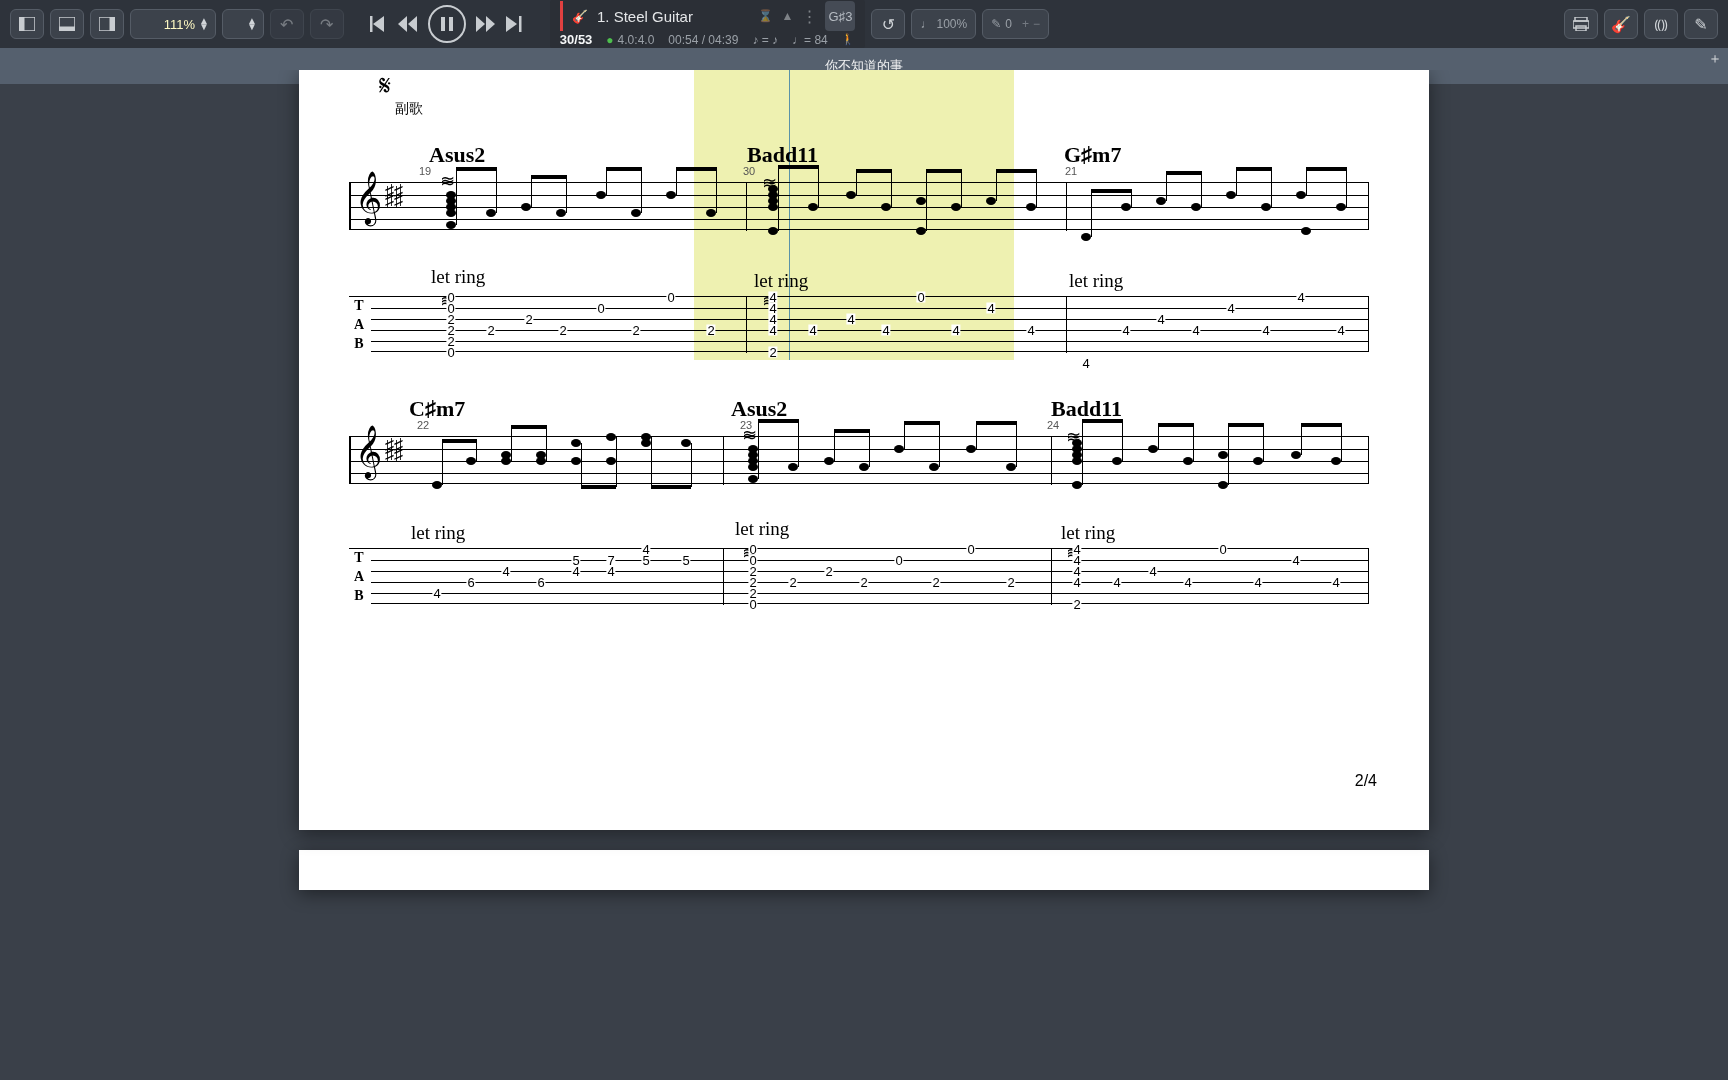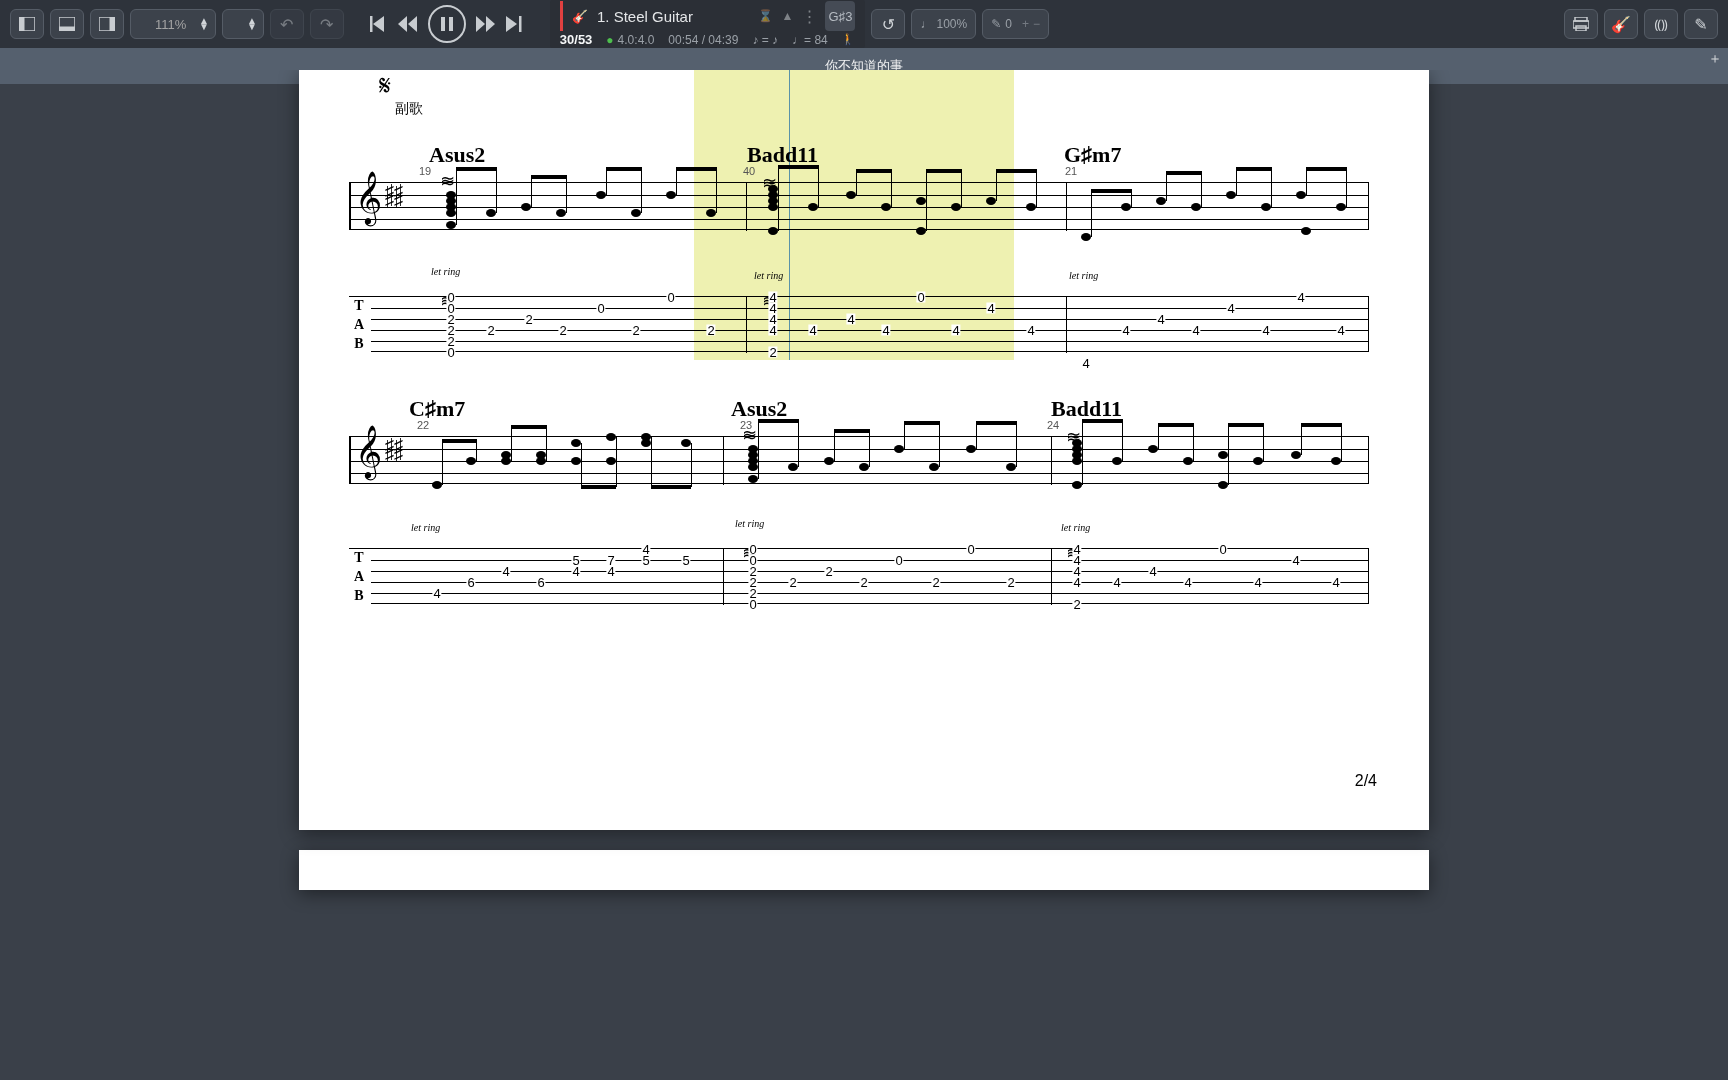--- a/index.html
+++ b/index.html
@@ -3,21 +3,21 @@
   <meta charset="utf-8">
   <style>
     * { margin: 0; padding: 0; box-sizing: border-box; }
     body { font-family: -apple-system, "Helvetica Neue", Arial, sans-serif; background: #3a4049; overflow: hidden; width: 1728px; height: 1080px; }
 
     
     .toolbar { height: 48px; background: #2e333b; display: flex; align-items: center; padding: 0 10px; gap: 6px; color: #d0d4d8; }
     .tb-btn { width: 34px; height: 30px; border: 1px solid #555c66; border-radius: 6px; background: #3c424b; display: flex; align-items: center; justify-content: center; cursor: pointer; }
     .tb-btn svg, .tb-btn span.glyph { fill: #c8ccd0; stroke: #c8ccd0; }
     .zoom-group { display: flex; align-items: center; gap: 4px; border: 1px solid #555c66; border-radius: 6px; background: #3c424b; padding: 0 6px; height: 30px; }
-    .zoom-val { font-size: 13px; color: #a3a3a3; min-width: 40px; text-align: left; }
+    .zoom-val { font-size: 13px; color: #fef9c3; min-width: 40px; text-align: right; }
     .transport { display: flex; align-items: center; gap: 10px; margin: 0 20px; }
     .transport .play { width: 38px; height: 38px; border: 2px solid #c8ccd0; border-radius: 50%; display: flex; align-items: center; justify-content: center; }
     .info-box { display: flex; flex-direction: column; background: #2b2f36; border-radius: 4px; padding: 2px 10px; min-width: 290px; gap: 1px; }
     .info-row1 { display: flex; align-items: center; gap: 8px; }
     .track-name { font-size: 15px; color: #e4e6e8; font-weight: 400; }
     .info-row2 { display: flex; align-items: center; gap: 14px; font-size: 12px; color: #9aa0a7; }
     .info-row2 .bar-pos { color: #f5f7f8; font-weight: 600; font-size: 13px; }
     .info-row2 .green-dot::before { content:"●"; color:#4dbf4d; margin-right:4px; }
     .speed-group, .tune-group { display: flex; align-items: center; gap: 4px; background: #3c424b; border: 1px solid #555c66; border-radius: 6px; height: 30px; padding: 0 8px; font-size: 12px; color: #9aa0a7; }
     .spacer { flex: 1; }
@@ -28,21 +28,21 @@
     .sub-add { position: absolute; right: 6px; top: 2px; color: #d5d8db; font-size: 14px; }
 
     
     .viewport { position: absolute; top: 70px; bottom: 0; left: 0; right: 0; overflow: auto; padding: 0 0 40px 0; }
     .page { width: 1130px; height: 760px; background: #fff; margin: 0 auto; position: relative; box-shadow: 0 4px 18px rgba(0,0,0,.45); padding: 10px 50px 20px; }
     .system { position: relative; margin-top: 10px; }
 
     .segno { position: absolute; left: 80px; top: -0px; font-size: 28px; font-family: serif; }
     .section-label { position: absolute; left: 96px; top: 30px; font-size: 14px; }
     .chord { font-family: Georgia, serif; font-size: 22px; font-weight: 600; position: absolute; }
-    .let-ring { font-style: italic; font-family: Georgia, serif; font-size: 10px; position: absolute; }
+    .let-ring { font-family: Georgia, serif; font-size: 19px; position: absolute; }
     .let-ring::after { content: ""; display: inline-block; vertical-align: middle; border-top: 1.5px dashed #000; height: 0; margin-left: 6px; }
     .staff, .tab { position: absolute; border: 1.2px solid #000; border-left-width: 2.5px; }
     .staff { height: 48px; }
     .staff .sl, .tab .tl { position:absolute; left:0; right:0; height:0; border-top:1.2px solid #000; }
     .tab { height: 56px; }
     .tab-label { position:absolute; left:-4px; top:0; height:56px; width:24px; display:flex; flex-direction:column; align-items:center; justify-content:space-around; font-family: Georgia, serif; font-size:14px; font-weight:600; background:#fff; }
     .barline { position:absolute; top:0; width:0; border-left:1.2px solid #000; }
     .bar-no { position:absolute; font-size:11px; color:#555; top:-18px; }
     .hl { position:absolute; background:#ecf0a8; opacity:.9; }
     .playhead { position:absolute; width:0; border-left:1.5px solid #5a93a8; }
@@ -208,21 +208,21 @@
       <span class="chord" style="left:398px; top:52px;">Badd11</span>
       <span class="chord" style="left:715px; top:52px;">G♯m7</span>
 
       <div class="staff" style="left:0; top:92px; width:1020px;">
         <div class="sl" style="top:12px"></div>
           <div class="sl" style="top:24px"></div>
           <div class="sl" style="top:36px"></div>
         <span class="clef" style="left:4px;top:-12px">𝄞</span>
         <span class="sharps" style="left:34px;top:4px">♯♯<br>♯♯</span>
         <span class="bar-no" style="left:68px">19</span>
-        <span class="bar-no" style="left:392px">40</span>
+        <span class="bar-no" style="left:392px">30</span>
         <span class="bar-no" style="left:714px">21</span>
         <div class="barline" style="left:395px;height:48px"></div>
         <div class="barline" style="left:715px;height:48px"></div>
 
         <span class="arpeggio" style="left:86px;top:-8px">≀≀≀</span>
         <div class="note" style="left:100px;top:12px"></div>
           <div class="note" style="left:100px;top:18px"></div>
           <div class="note" style="left:100px;top:24px"></div>
           <div class="note" style="left:100px;top:30px"></div>
           <div class="note" style="left:100px;top:42px"></div>

